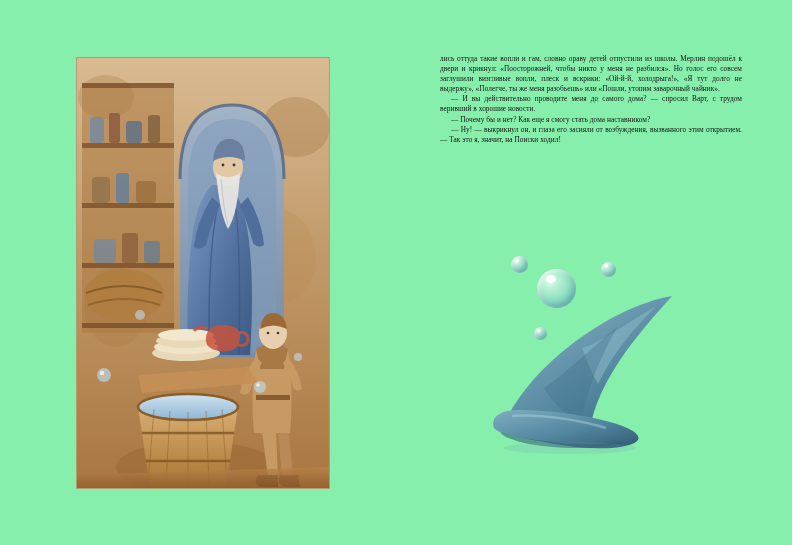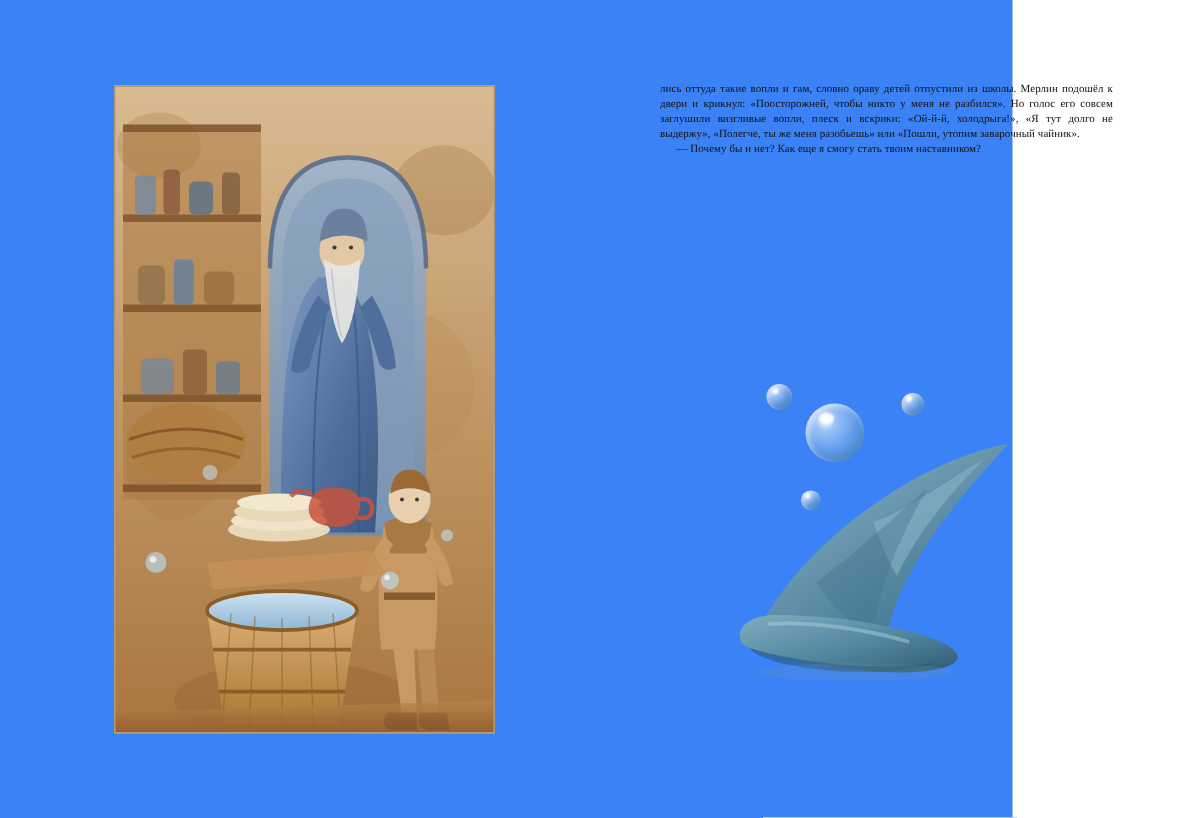--- a/index.html
+++ b/index.html
@@ -8,23 +8,23 @@
     background: #ffffff;
   }
   body {
     width: 800px;
     height: 545px;
     overflow: hidden;
     font-family: "Liberation Serif", serif;
   }
   .page-spread {
     position: relative;
-    width: 675px;
+    width: 792px;
     height: 545px;
-    background: #3b82f6;
+    background: #86efac;
   }
 
   
   .illustration {
     position: absolute;
     left: 76px;
     top: 57px;
     width: 254px;
     height: 432px;
     overflow: hidden;
@@ -242,21 +242,23 @@
       </g>
 
       <path d="M0 418 l254 -8 l0 22 l-254 0 Z" fill="url(#floorGrad)" opacity="0.75"></path>
 
       <rect x="0.5" y="0.5" width="253" height="431" fill="none" stroke="#b49a72" stroke-width="1"></rect>
     </svg>
   </div>
 
   <div class="text-column">
     <p class="para">лись оттуда такие вопли и гам, словно ораву детей отпустили из школы. Мерлин подошёл к двери и крикнул: «Поосторожней, чтобы никто у меня не разбился». Но голос его совсем заглушили визгливые вопли, плеск и вскрики: «Ой-й-й, холодрыга!», «Я тут долго не выдержу», «Полегче, ты же меня разобьешь» или «Пошли, утопим заварочный чайник».</p>
-    <p class="para indent">— Почему бы и нет? Как еще я смогу стать твоим наставником?</p>
+    <p class="para indent">— И вы действительно проводите меня до самого дома? — спросил Варт, с трудом веривший в хорошие новости.</p>
+    <p class="para indent">— Почему бы и нет? Как еще я смогу стать дома наставником?</p>
+    <p class="para indent">— Ну! — выкрикнул он, и глаза его засияли от возбуждения, вызванного этим открытием. — Так это я, значит, на Поиски ходил!</p>
   </div>
 
   <div class="bubble" id="bubble-small-top"></div>
   <div class="bubble" id="bubble-small-right"></div>
   <div class="bubble" id="bubble-large"></div>
   <div class="bubble" id="bubble-small-bottom"></div>
 
   <div class="hat-wrap">
     <svg class="hat-svg" viewBox="0 0 212 176">
       <defs>

